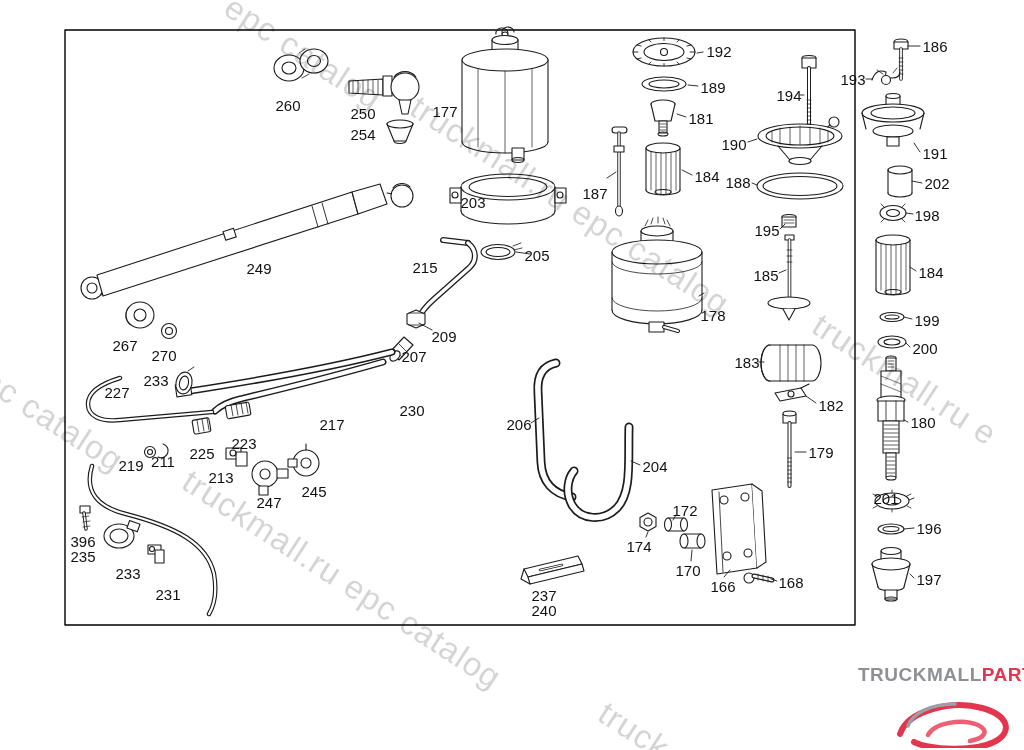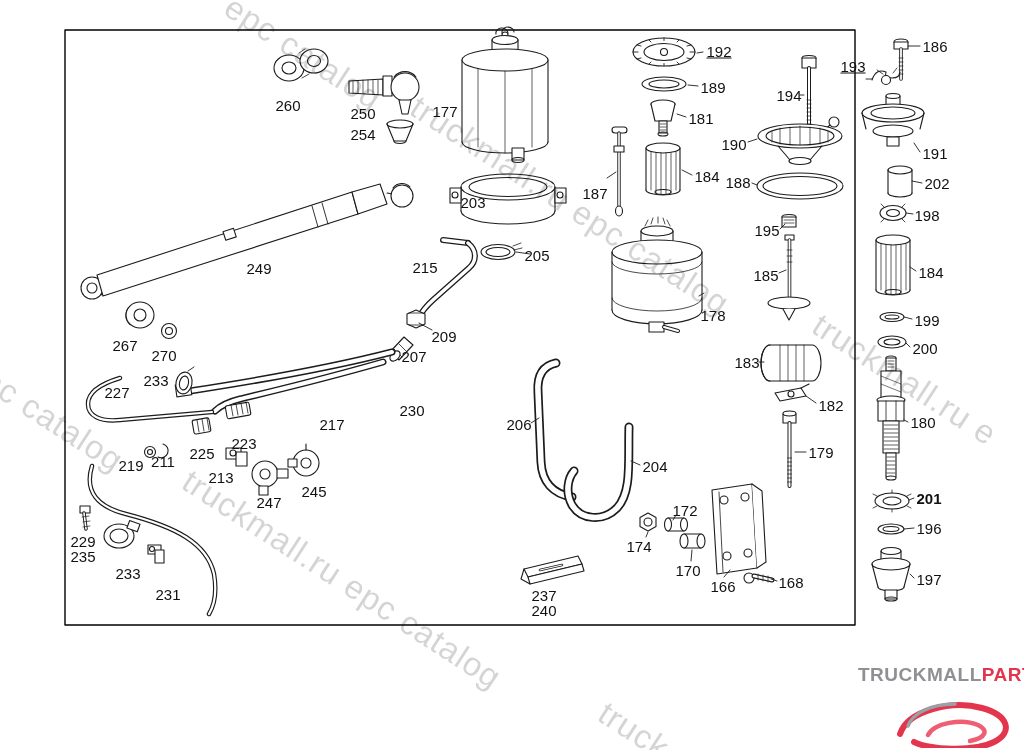--- a/index.html
+++ b/index.html
@@ -461,25 +461,25 @@
       <span class="wm" style="left: 826px; top: 306px; transform: rotate(33deg);">truckmall.ru e</span>
       <span class="wm" style="left: 196px; top: 462px; transform: rotate(33deg);">truckmall.ru epc catalog</span>
       <span class="wm" style="left: 612px; top: 694px; transform: rotate(33deg);">truck</span>
     </div>
 
   <div class="labels">
       <span class="label" style="left: 288px; top: 105px;">260</span>
       <span class="label" style="left: 363px; top: 113px;">250</span>
       <span class="label" style="left: 363px; top: 134px;">254</span>
       <span class="label" style="left: 445px; top: 111px;">177</span>
-      <span class="label" style="left: 719px; top: 51px; text-decoration: underline;">192</span>
+      <span class="label" style="left: 719px; top: 51px;">192</span>
       <span class="label" style="left: 713px; top: 87px;">189</span>
       <span class="label" style="left: 701px; top: 118px;">181</span>
       <span class="label" style="left: 789px; top: 95px;">194</span>
-      <span class="label" style="left: 853px; top: 66px; text-decoration: underline;">193</span>
+      <span class="label" style="left: 853px; top: 79px;">193</span>
       <span class="label" style="left: 935px; top: 46px;">186</span>
       <span class="label" style="left: 734px; top: 144px;">190</span>
       <span class="label" style="left: 935px; top: 153px;">191</span>
       <span class="label" style="left: 595px; top: 193px;">187</span>
       <span class="label" style="left: 707px; top: 176px;">184</span>
       <span class="label" style="left: 738px; top: 182px;">188</span>
       <span class="label" style="left: 937px; top: 183px;">202</span>
       <span class="label" style="left: 445px; top: 202px; margin-left: 28px;">203</span>
       <span class="label" style="left: 537px; top: 255px;">205</span>
       <span class="label" style="left: 927px; top: 215px; text-align: center;">198</span>
@@ -505,25 +505,25 @@
       <span class="label" style="left: 519px; top: 424px;">206</span>
       <span class="label" style="left: 655px; top: 466px;">204</span>
       <span class="label" style="left: 821px; top: 452px;">179</span>
       <span class="label" style="left: 131px; top: 465px;">219</span>
       <span class="label" style="left: 163px; top: 461px;">211</span>
       <span class="label" style="left: 202px; top: 453px;">225</span>
       <span class="label" style="left: 244px; top: 443px;">223</span>
       <span class="label" style="left: 221px; top: 477px;">213</span>
       <span class="label" style="left: 269px; top: 502px;">247</span>
       <span class="label" style="left: 314px; top: 491px;">245</span>
-      <span class="label" style="left: 929px; top: 498px; font-weight: bold;">201</span>
+      <span class="label" style="left: 886px; top: 498px;">201</span>
       <span class="label" style="left: 685px; top: 510px;">172</span>
       <span class="label" style="left: 929px; top: 528px;">196</span>
       <span class="label" style="left: 639px; top: 546px;">174</span>
-      <span class="label" style="left: 83px; top: 541px;">229</span>
+      <span class="label" style="left: 83px; top: 541px;">396</span>
       <span class="label" style="left: 83px; top: 556px;">235</span>
       <span class="label" style="left: 688px; top: 570px;">170</span>
       <span class="label" style="left: 723px; top: 586px;">166</span>
       <span class="label" style="left: 791px; top: 582px;">168</span>
       <span class="label" style="left: 929px; top: 579px;">197</span>
       <span class="label" style="left: 128px; top: 573px;">233</span>
       <span class="label" style="left: 168px; top: 594px;">231</span>
       <span class="label" style="left: 544px; top: 595px;">237</span>
       <span class="label" style="left: 544px; top: 610px;">240</span>
     </div>

